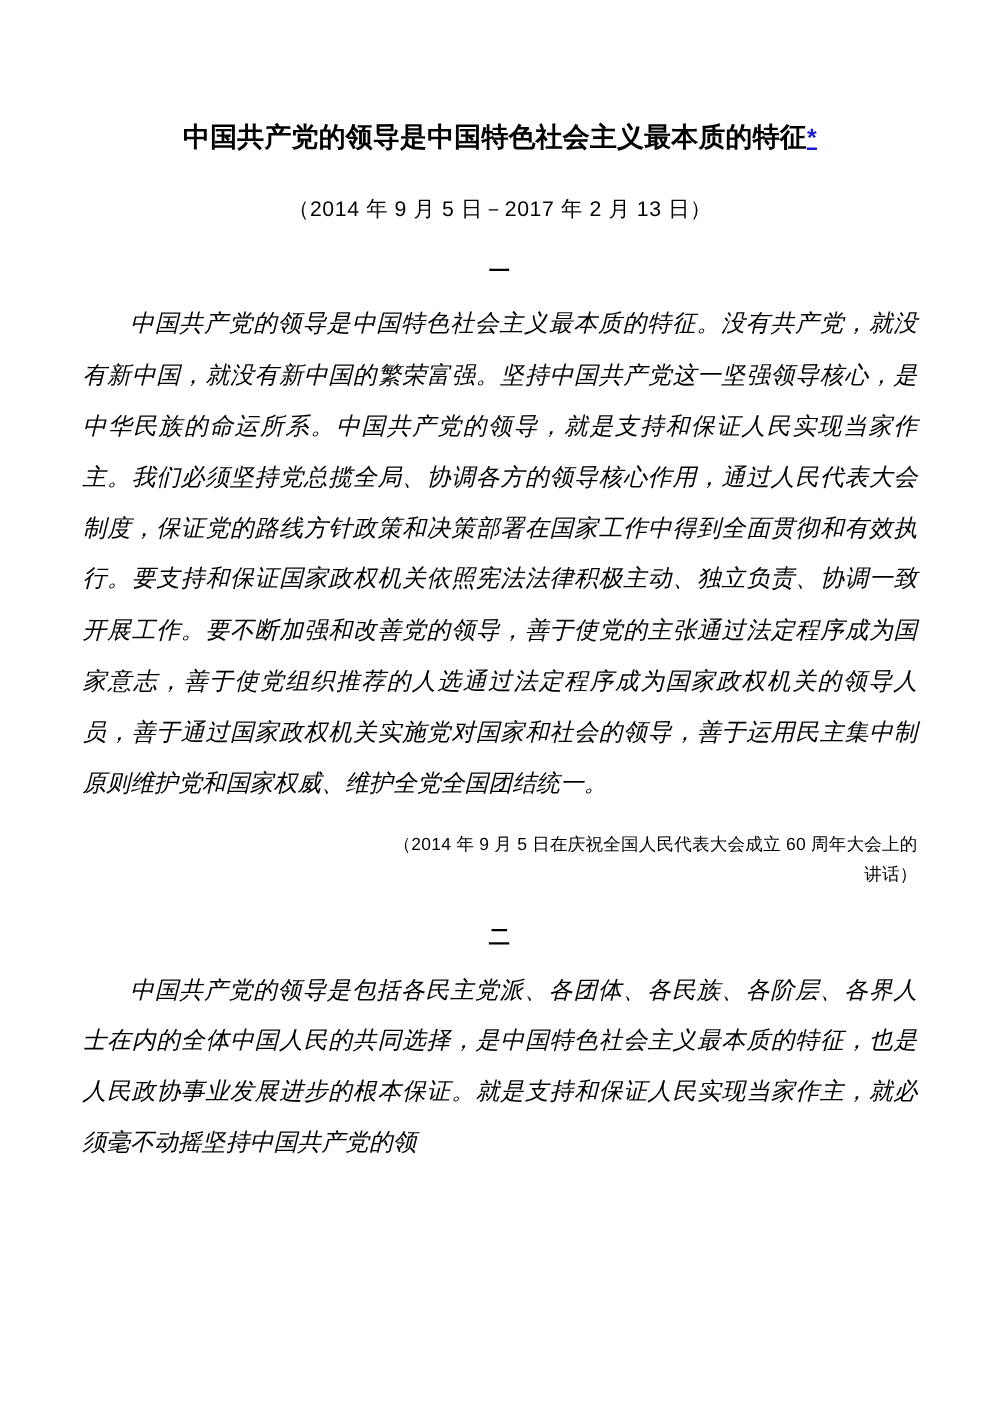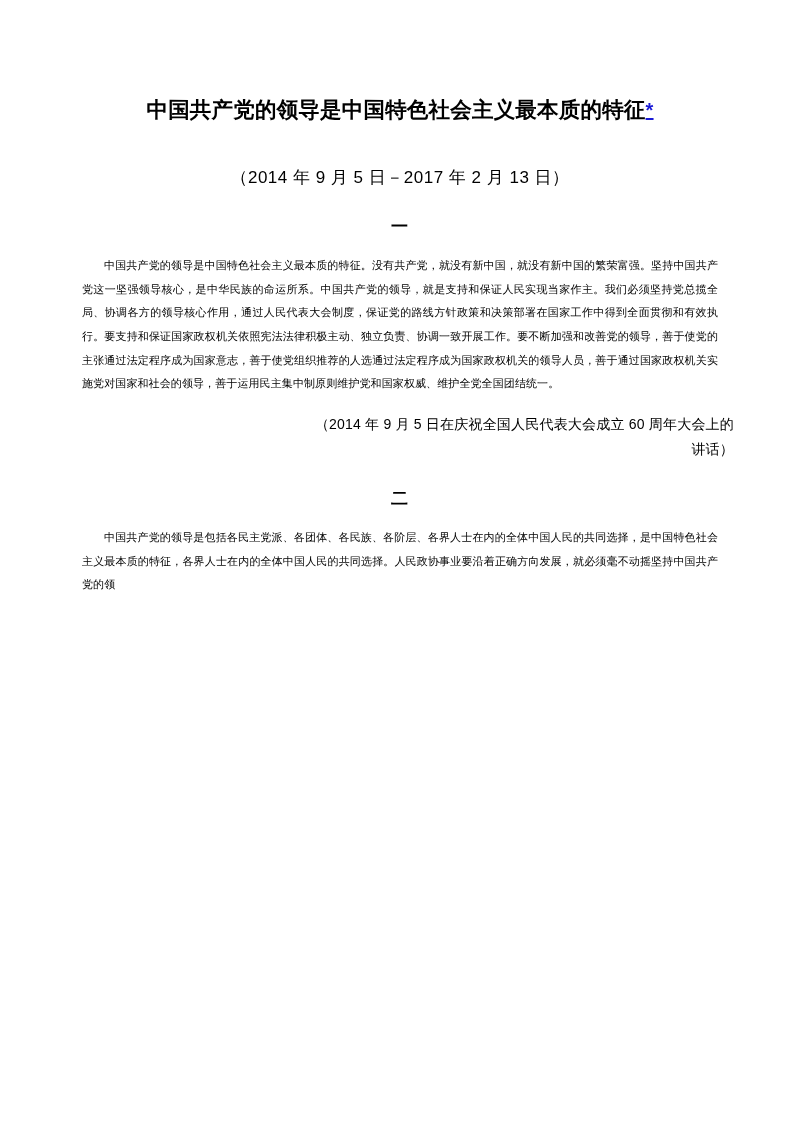--- a/index.html
+++ b/index.html
@@ -33,39 +33,40 @@
   }
   .doc-title .footnote-mark {
     color: #1a1ad6;
     font-weight: bold;
     text-decoration: underline;
     font-size: 20px;
   }
   .doc-subtitle {
     text-align: center;
     font-size: 17px;
-    margin-top: 40px;
+    margin-top: 30px;
     letter-spacing: 0.5px;
   }
   .section-number {
     text-align: center;
     font-size: 17px;
     font-weight: bold;
     margin-top: 26px;
     margin-bottom: 12px;
     letter-spacing: 1px;
   }
   .body-para {
-    font-size: 11px;
+    font-size: 19px;
     line-height: 2.15;
     text-align: justify;
     text-justify: inter-ideograph;
     text-indent: 2em;
-    margin: 16px;
+    margin: 0;
     letter-spacing: 0.1px;
+    font-style: italic;
   }
   .source-note {
     font-size: 14px;
     line-height: 1.75;
     text-align: right;
     margin: 14px 0 0 0;
     padding-left: 246px;
     letter-spacing: 0.2px;
   }
   .section-block {
@@ -82,16 +83,16 @@
   <div class="doc-subtitle">（2014 年 9 月 5 日－2017 年 2 月 13 日）</div>
 
   <div class="section-block">
     <div class="section-number">一</div>
     <p class="body-para">中国共产党的领导是中国特色社会主义最本质的特征。没有共产党，就没有新中国，就没有新中国的繁荣富强。坚持中国共产党这一坚强领导核心，是中华民族的命运所系。中国共产党的领导，就是支持和保证人民实现当家作主。我们必须坚持党总揽全局、协调各方的领导核心作用，通过人民代表大会制度，保证党的路线方针政策和决策部署在国家工作中得到全面贯彻和有效执行。要支持和保证国家政权机关依照宪法法律积极主动、独立负责、协调一致开展工作。要不断加强和改善党的领导，善于使党的主张通过法定程序成为国家意志，善于使党组织推荐的人选通过法定程序成为国家政权机关的领导人员，善于通过国家政权机关实施党对国家和社会的领导，善于运用民主集中制原则维护党和国家权威、维护全党全国团结统一。</p>
     <p class="source-note">（2014 年 9 月 5 日在庆祝全国人民代表大会成立 60 周年大会上的讲话）</p>
   </div>
 
   <div class="section-block">
     <div class="section-number">二</div>
-    <p class="body-para">中国共产党的领导是包括各民主党派、各团体、各民族、各阶层、各界人士在内的全体中国人民的共同选择，是中国特色社会主义最本质的特征，各界人士在内的全体中国人民的共同选择。人民政协事业要沿着正确方向发展，就必须毫不动摇坚持中国共产党的领</p>
+    <p class="body-para">中国共产党的领导是包括各民主党派、各团体、各民族、各阶层、各界人士在内的全体中国人民的共同选择，是中国特色社会主义最本质的特征，也是人民政协事业发展进步的根本保证。就是支持和保证人民实现当家作主，就必须毫不动摇坚持中国共产党的领</p>
   </div>
 
 </div>
 
 </body></html>

